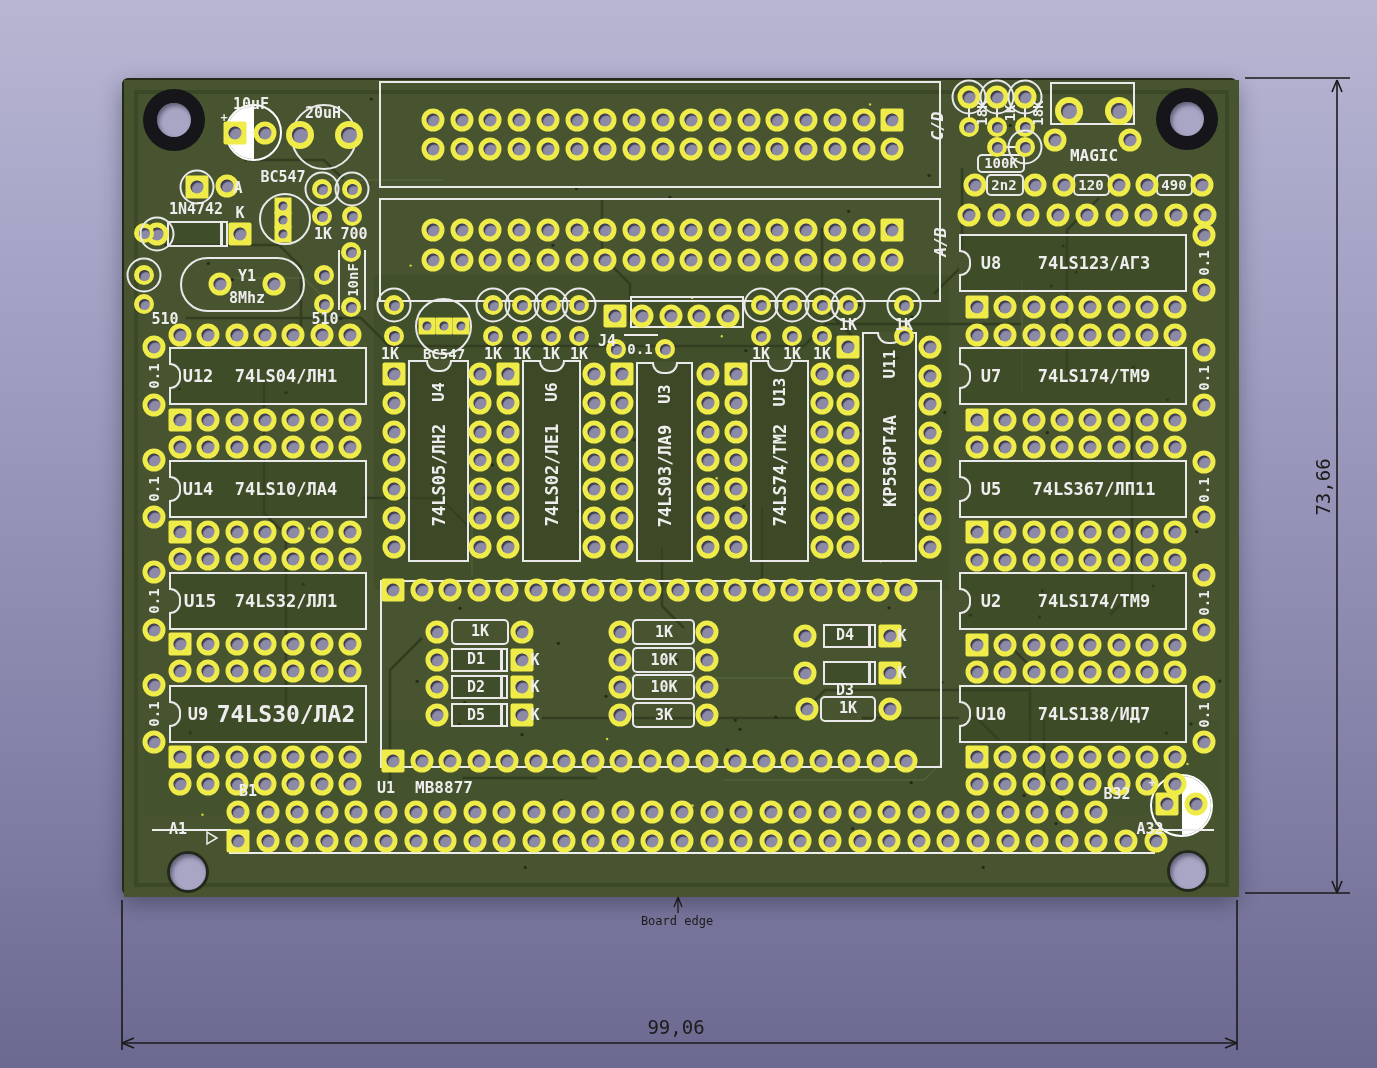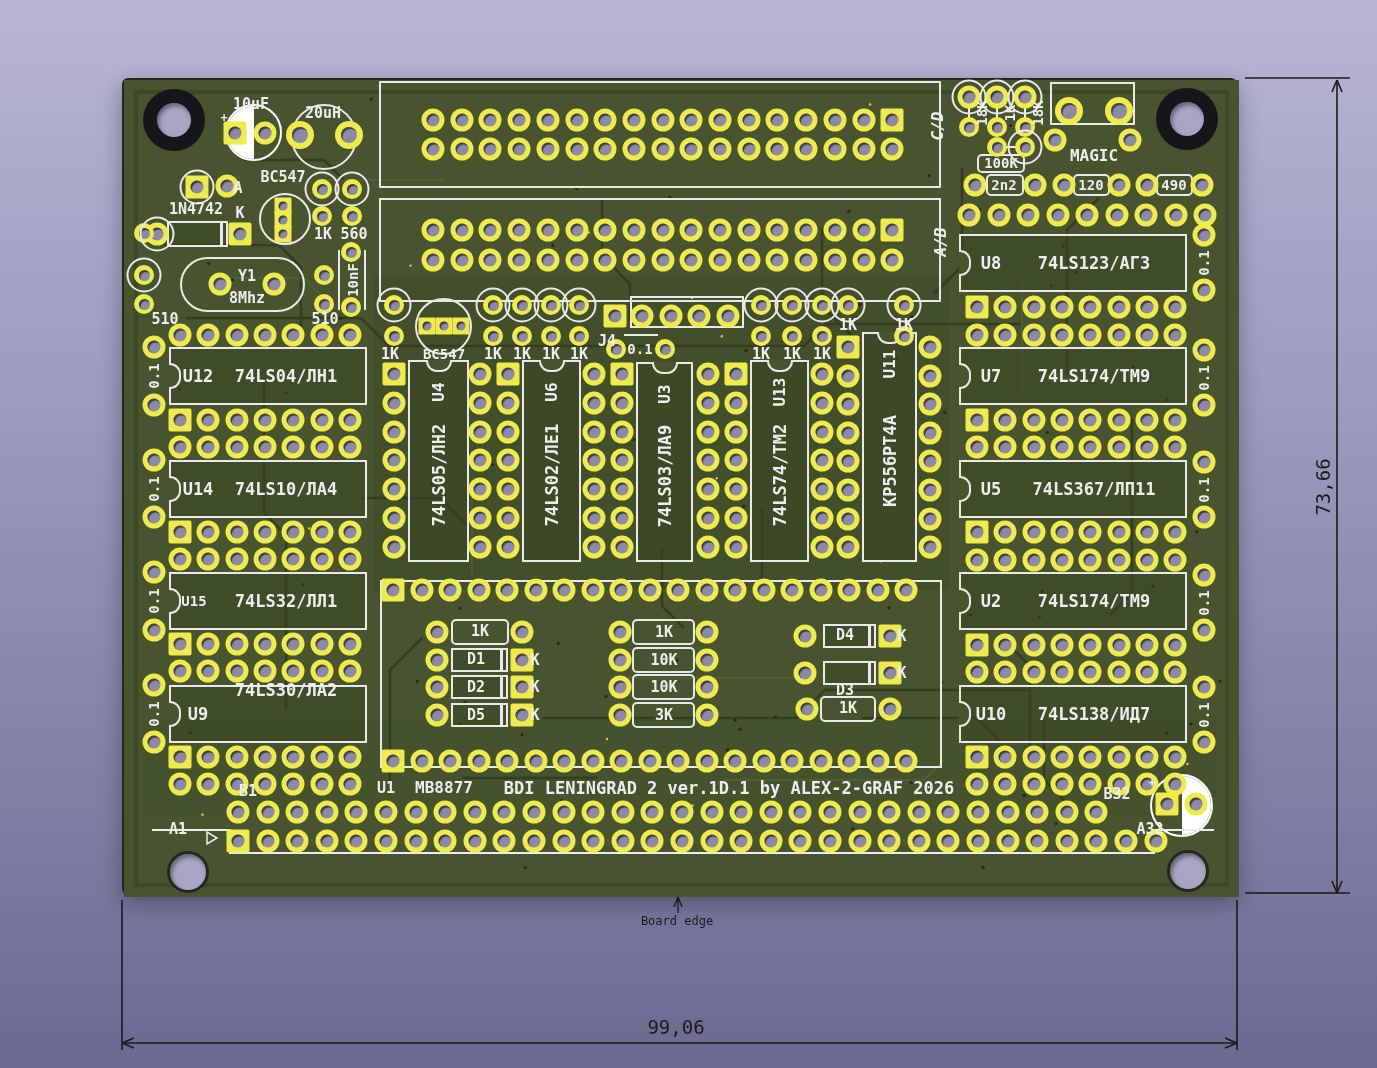--- a/index.html
+++ b/index.html
@@ -774,25 +774,25 @@
       <div class="holeT" style="position: absolute; left: 1063px; top: 39px; z-index: 5;"></div>
       <div class="holeB" style="position: absolute; left: 64px; top: 792px; z-index: 5;"></div>
       <div class="holeB" style="position: absolute; left: 1064px; top: 791px; z-index: 5;"></div>
       <div class="icbox icH" style="position: absolute; left: 45px; top: 267px; width: 198px; height: 58px; z-index: 2;"></div>
       <div class="silk" style="position: absolute; left: 74px; top: 296px; z-index: 6; font-size: 17px;">U12</div>
       <div class="silk" style="position: absolute; left: 162px; top: 296px; z-index: 6; font-size: 17px;">74LS04/ЛН1</div>
       <div class="icbox icH" style="position: absolute; left: 45px; top: 380px; width: 198px; height: 58px; z-index: 2;"></div>
       <div class="silk" style="position: absolute; left: 74px; top: 409px; z-index: 6; font-size: 17px;">U14</div>
       <div class="silk" style="position: absolute; left: 162px; top: 409px; z-index: 6; font-size: 17px;">74LS10/ЛА4</div>
       <div class="icbox icH" style="position: absolute; left: 45px; top: 492px; width: 198px; height: 58px; z-index: 2;"></div>
-      <div class="silk" style="position: absolute; left: 70px; top: 521px; z-index: 6; font-size: 14px; text-align: center;">U15</div>
+      <div class="silk" style="position: absolute; left: 76px; top: 521px; z-index: 6; font-size: 18px; text-align: center;">U15</div>
       <div class="silk" style="position: absolute; left: 162px; top: 521px; z-index: 6; font-size: 17px;">74LS32/ЛЛ1</div>
       <div class="icbox icH" style="position: absolute; left: 45px; top: 605px; width: 198px; height: 58px; z-index: 2;"></div>
       <div class="silk" style="position: absolute; left: 74px; top: 634px; z-index: 6; font-size: 17px;">U9</div>
-      <div class="silk" style="position: absolute; left: 162px; top: 610px; z-index: 6; font-size: 17px;">74LS30/ЛА2</div>
+      <div class="silk" style="position: absolute; left: 162px; top: 634px; z-index: 6; font-size: 23px;">74LS30/ЛА2</div>
       <div class="icbox icH" style="position: absolute; left: 835px; top: 154px; width: 228px; height: 58px; z-index: 2;"></div>
       <div class="silk" style="position: absolute; left: 867px; top: 183px; z-index: 6; font-size: 17px;">U8</div>
       <div class="silk" style="position: absolute; left: 970px; top: 183px; z-index: 6; font-size: 17px;">74LS123/АГ3</div>
       <div class="icbox icH" style="position: absolute; left: 835px; top: 267px; width: 228px; height: 58px; z-index: 2;"></div>
       <div class="silk" style="position: absolute; left: 867px; top: 296px; z-index: 6; font-size: 17px;">U7</div>
       <div class="silk" style="position: absolute; left: 970px; top: 296px; z-index: 6; font-size: 17px;">74LS174/ТМ9</div>
       <div class="icbox icH" style="position: absolute; left: 835px; top: 380px; width: 228px; height: 58px; z-index: 2;"></div>
       <div class="silk" style="position: absolute; left: 867px; top: 409px; z-index: 6; font-size: 17px;">U5</div>
       <div class="silk" style="position: absolute; left: 970px; top: 409px; z-index: 6; font-size: 17px;">74LS367/ЛП11</div>
       <div class="icbox icH" style="position: absolute; left: 835px; top: 492px; width: 228px; height: 58px; z-index: 2;"></div>
@@ -817,21 +817,21 @@
       <div class="silk rot" style="position: absolute; left: 765.5px; top: 284px; z-index: 6; font-size: 16px;">U11</div>
       <div class="silk rot" style="position: absolute; left: 765.5px; top: 381px; z-index: 6; font-size: 17px;">КР556РТ4А</div>
       <div class="silk" style="position: absolute; left: 127px; top: 24px; z-index: 6;">10uF</div>
       <div class="silk" style="position: absolute; left: 100px; top: 38px; z-index: 6; font-size: 12px;">+</div>
       <div class="silk" style="position: absolute; left: 199px; top: 33px; z-index: 6;">20uH</div>
       <div class="silk" style="position: absolute; left: 159px; top: 97px; z-index: 6;">BC547</div>
       <div class="silk" style="position: absolute; left: 114px; top: 108px; z-index: 6;">A</div>
       <div class="silk" style="position: absolute; left: 72px; top: 129px; z-index: 6;">1N4742</div>
       <div class="silk" style="position: absolute; left: 116px; top: 133px; z-index: 6;">K</div>
       <div class="silk" style="position: absolute; left: 199px; top: 154px; z-index: 6;">1K</div>
-      <div class="silk" style="position: absolute; left: 230px; top: 154px; z-index: 6;">560</div>
+      <div class="silk" style="position: absolute; left: 230px; top: 154px; z-index: 6;">700</div>
       <div class="silk rot" style="position: absolute; left: 229px; top: 200px; z-index: 6; font-size: 14px;">10nF</div>
       <div class="silk" style="position: absolute; left: 123px; top: 196px; z-index: 6;">Y1</div>
       <div class="silk" style="position: absolute; left: 123px; top: 218px; z-index: 6;">8Mhz</div>
       <div class="silk" style="position: absolute; left: 41px; top: 239px; z-index: 6;">510</div>
       <div class="silk" style="position: absolute; left: 201px; top: 239px; z-index: 6;">510</div>
       <div class="silk rot it" style="position: absolute; left: 814px; top: 46px; z-index: 6; font-size: 16px;">C/D</div>
       <div class="silk rot it" style="position: absolute; left: 817px; top: 162px; z-index: 6; font-size: 16px;">A/B</div>
       <div class="silk rot" style="position: absolute; left: 858px; top: 33px; z-index: 6; font-size: 14px;">18K</div>
       <div class="silk rot" style="position: absolute; left: 886px; top: 33px; z-index: 6; font-size: 14px;">1K</div>
       <div class="silk rot" style="position: absolute; left: 914px; top: 33px; z-index: 6; font-size: 14px;">18K</div>
@@ -864,21 +864,20 @@
       <div class="silk" style="position: absolute; left: 540px; top: 580px; z-index: 6;">10K</div>
       <div class="silk" style="position: absolute; left: 540px; top: 607px; z-index: 6;">10K</div>
       <div class="silk" style="position: absolute; left: 540px; top: 635px; z-index: 6;">3K</div>
       <div class="silk" style="position: absolute; left: 721px; top: 555px; z-index: 6;">D4</div>
       <div class="silk" style="position: absolute; left: 721px; top: 610px; z-index: 6;">D3</div>
       <div class="silk" style="position: absolute; left: 778px; top: 556px; z-index: 6;">K</div>
       <div class="silk" style="position: absolute; left: 778px; top: 593px; z-index: 6;">K</div>
       <div class="silk" style="position: absolute; left: 724px; top: 628px; z-index: 6;">1K</div>
       <div class="silk" style="position: absolute; left: 262px; top: 708px; z-index: 6;">U1</div>
       <div class="silk" style="position: absolute; left: 320px; top: 708px; z-index: 6; font-size: 16px;">MB8877</div>
-      <div class="silk" style="position: absolute; left: 605px; top: 708px; z-index: 6; font-size: 17px;">BDI LENINGRAD 2 ver.1D.1 by ALEX-2-GRAF 2026</div>
       <div class="silk" style="position: absolute; left: 124px; top: 711px; z-index: 6;">B1</div>
       <div class="silk" style="position: absolute; left: 54px; top: 749px; z-index: 6;">A1</div>
       <div class="silk" style="position: absolute; left: 993px; top: 714px; z-index: 6;">B32</div>
       <div class="silk" style="position: absolute; left: 1026px; top: 749px; z-index: 6;">A32</div>
       <div class="silk" style="position: absolute; left: 1028px; top: 703px; z-index: 6; font-size: 12px;">+</div>
     </div>
 
   <svg id="dims" width="1377" height="1068" viewBox="0 0 1377 1068">
     <g fill="none" stroke="#1b1b1b" stroke-width="1.6">
       <path d="M1245,78 h105 M1245,893 h105"></path>

